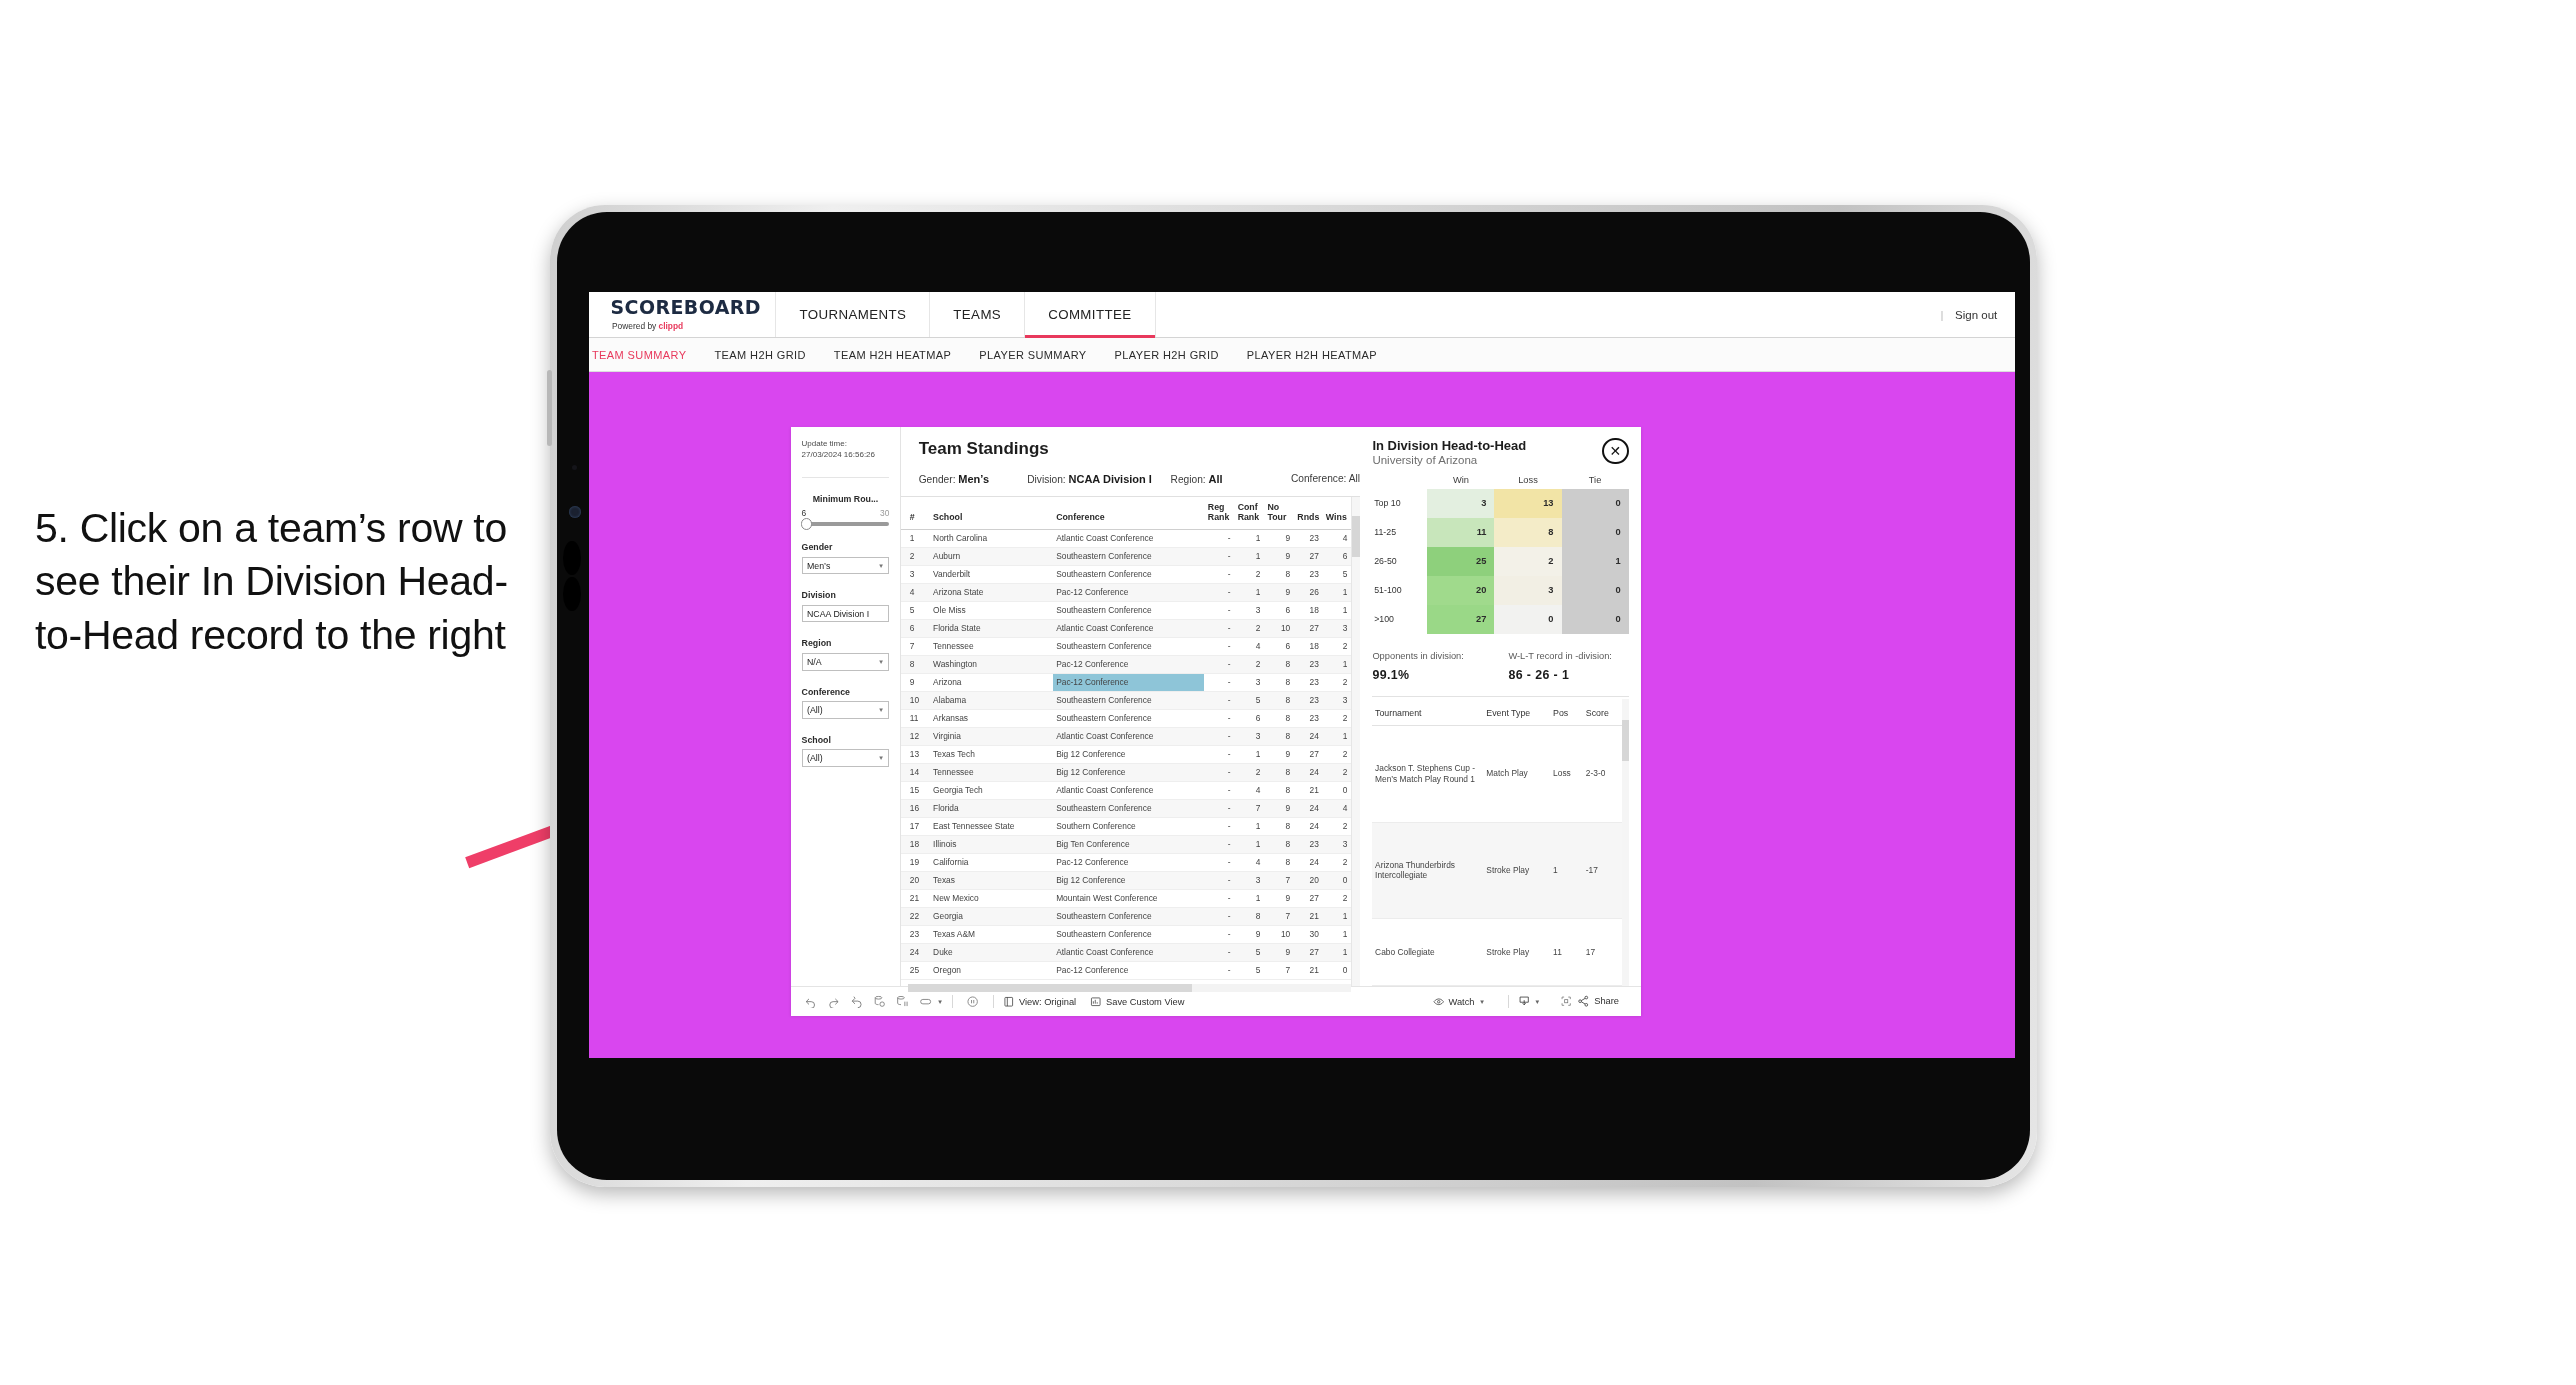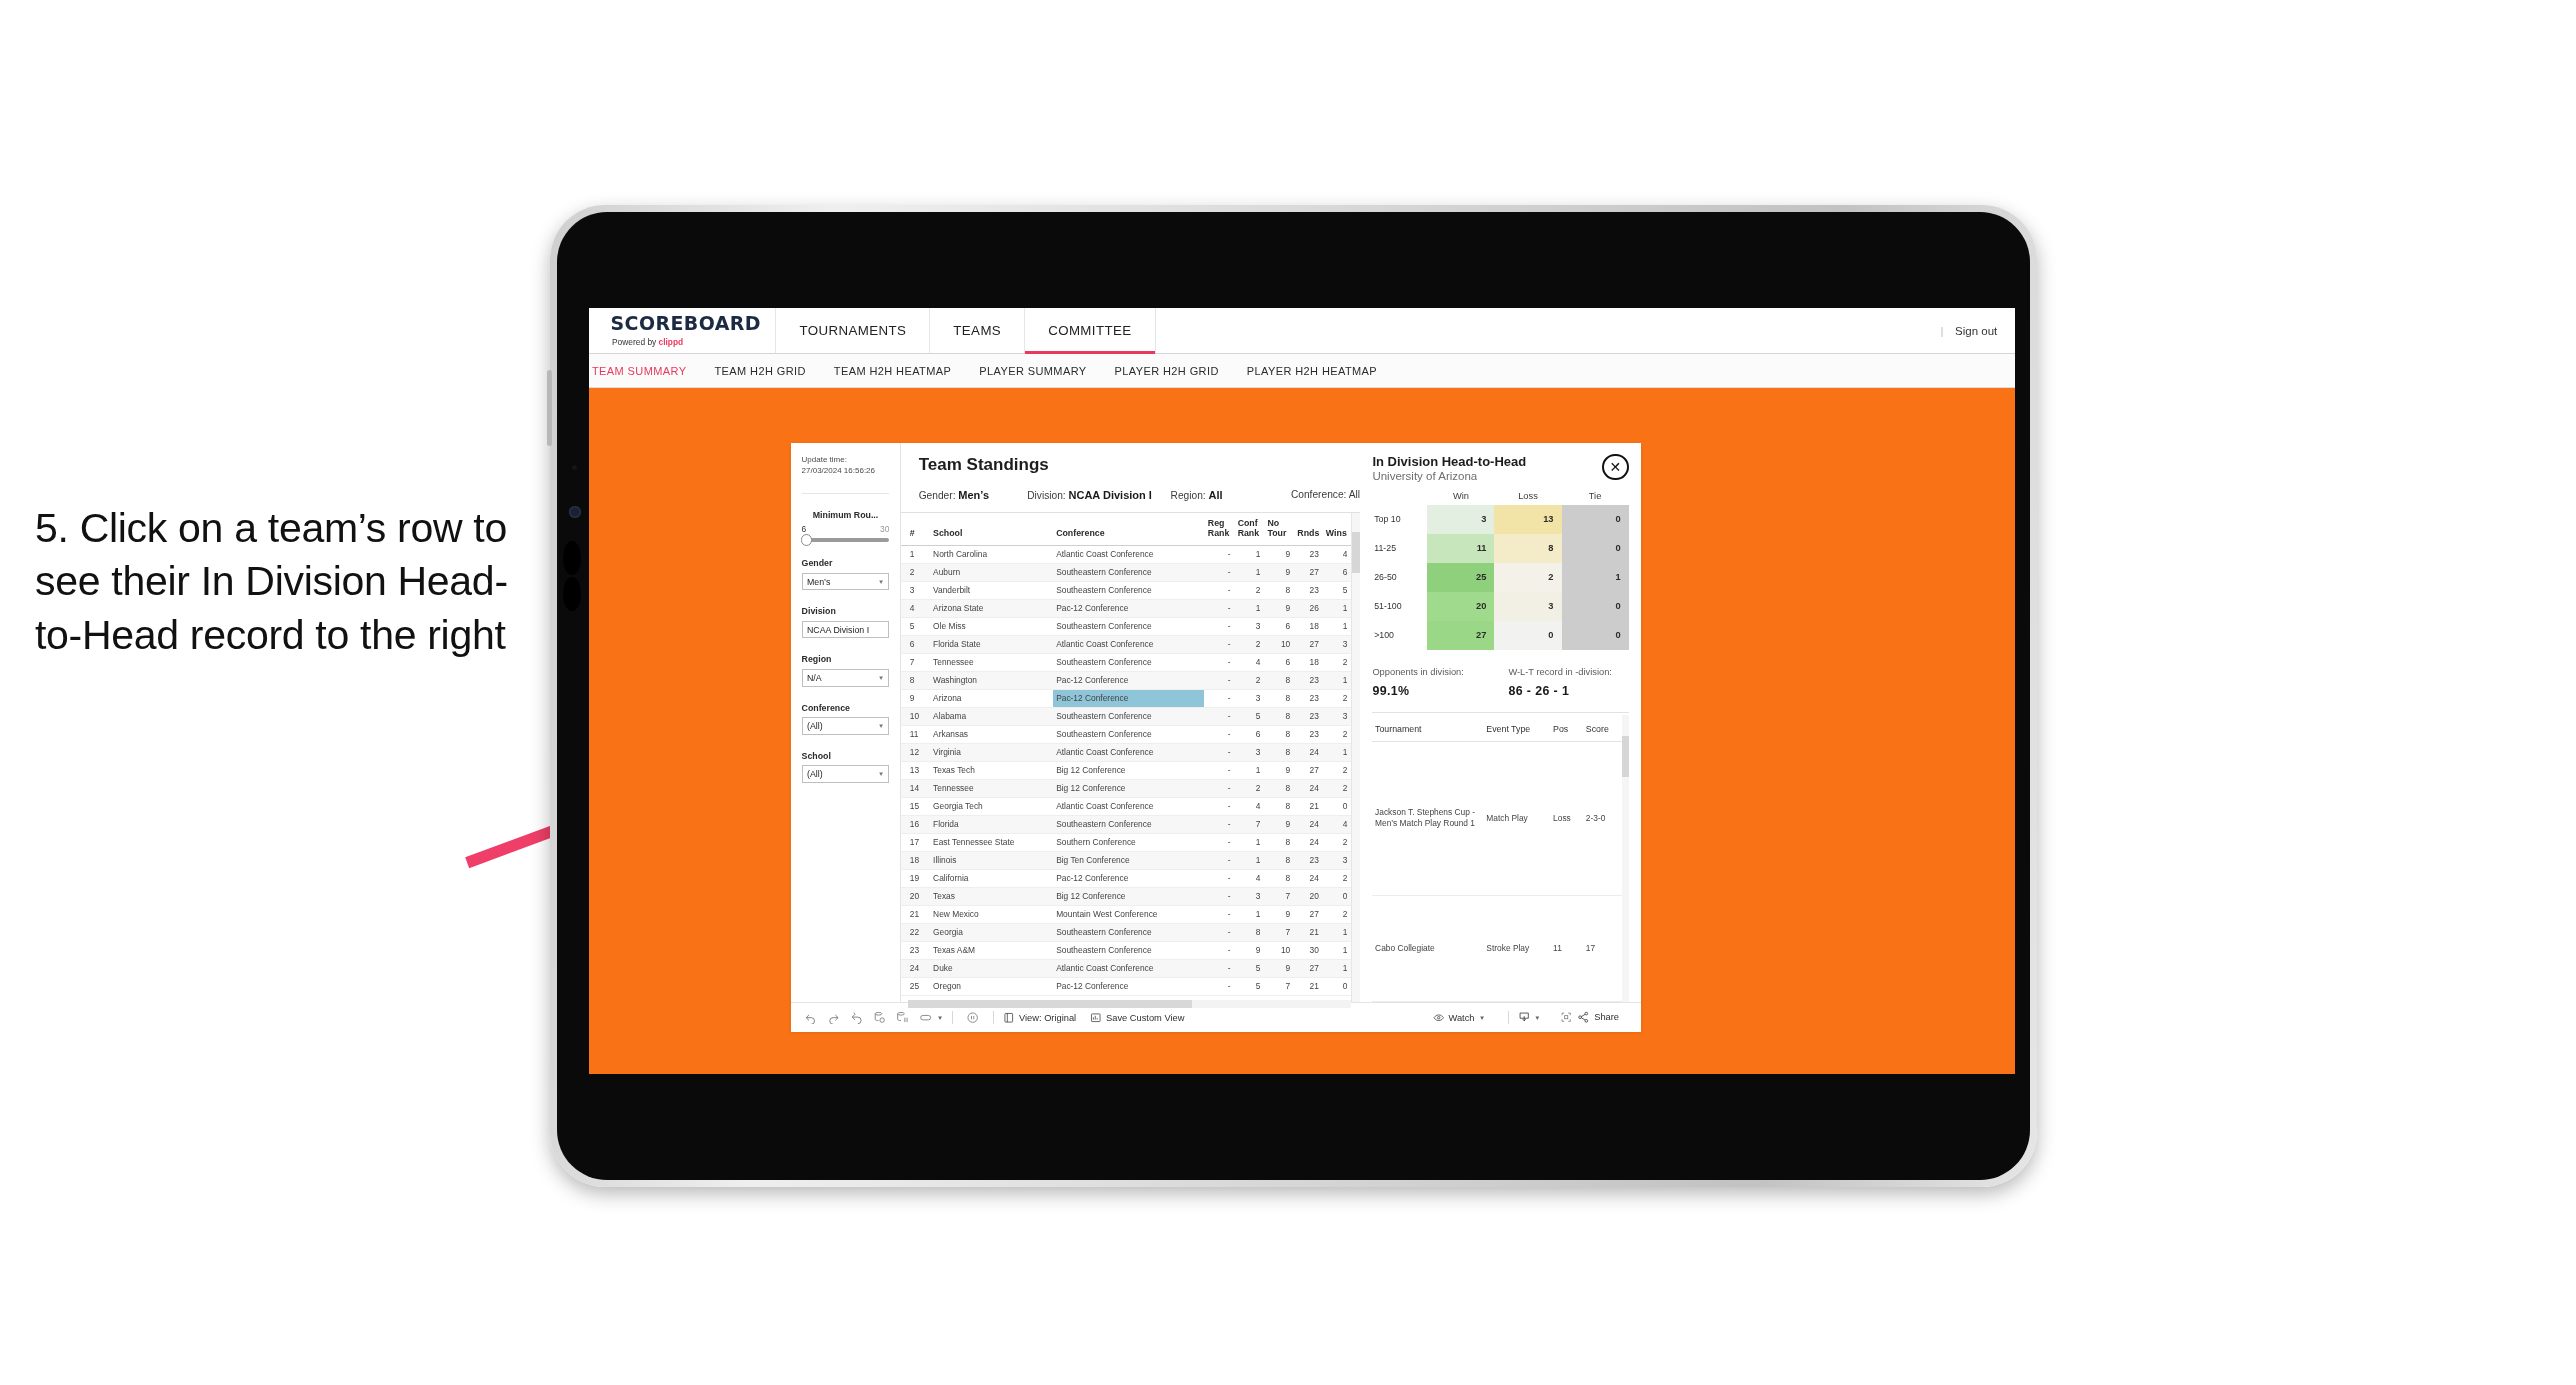--- a/index.html
+++ b/index.html
@@ -43,23 +43,23 @@
   .cam-dot { position:absolute; border-radius:50%; }
   #cam-main { left: 12.4px; top: 294px; width: 11.5px; height: 11.5px; background: #1b2130; box-shadow: inset 0 0 2.7px #3a5172; }
   #cam-tiny { left: 15px; top: 253px; width: 5.3px; height: 5.3px; background: #15151a; }
   #btn-v1 { position:absolute; left: 6.2px; top: 329px; width: 17.7px; height: 34px; border-radius: 50%; background: #000; }
   #btn-v2 { position:absolute; left: 6.2px; top: 365px; width: 17.7px; height: 34px; border-radius: 50%; background: #000; }
   #side-btn { position:absolute; left: -3.5px; top: 165px; width: 5.3px; height: 76px; border-radius: 2.7px; background: #b8b8b8; }
 
   
   #screen {
     position: absolute;
-    left: 32px; top: 96px;
+    left: 32px; top: 80px;
     width: 1426px; height: 766px;
-    background: #f97316;
+    background: #d946ef;
     overflow: hidden;
   }
 
   
   #topnav {
     height: 46px; background: #ffffff;
     border-bottom: 0.9px solid #d4d4d4;
     display: flex; align-items: stretch;
     position: relative;
   }
@@ -683,20 +683,26 @@
                       <th class="t-score">Score</th>
                     </tr>
                   </thead>
                   <tbody id="tour-body">
                       <tr>
                         <td class="t-name">Jackson T. Stephens Cup - Men’s Match Play Round 1</td>
                         <td class="t-type">Match Play</td>
                         <td class="t-pos">Loss</td>
                         <td class="t-score">2-3-0</td>
                       </tr>
+                      <tr class="tour-alt">
+                        <td class="t-name">Arizona Thunderbirds Intercollegiate</td>
+                        <td class="t-type">Stroke Play</td>
+                        <td class="t-pos">1</td>
+                        <td class="t-score">-17</td>
+                      </tr>
                       <tr>
                         <td class="t-name">Cabo Collegiate</td>
                         <td class="t-type">Stroke Play</td>
                         <td class="t-pos">11</td>
                         <td class="t-score">17</td>
                       </tr>
                     </tbody>
                 </table>
                 <div id="tour-scroll">
                   <div id="tour-scroll-thumb"></div>

